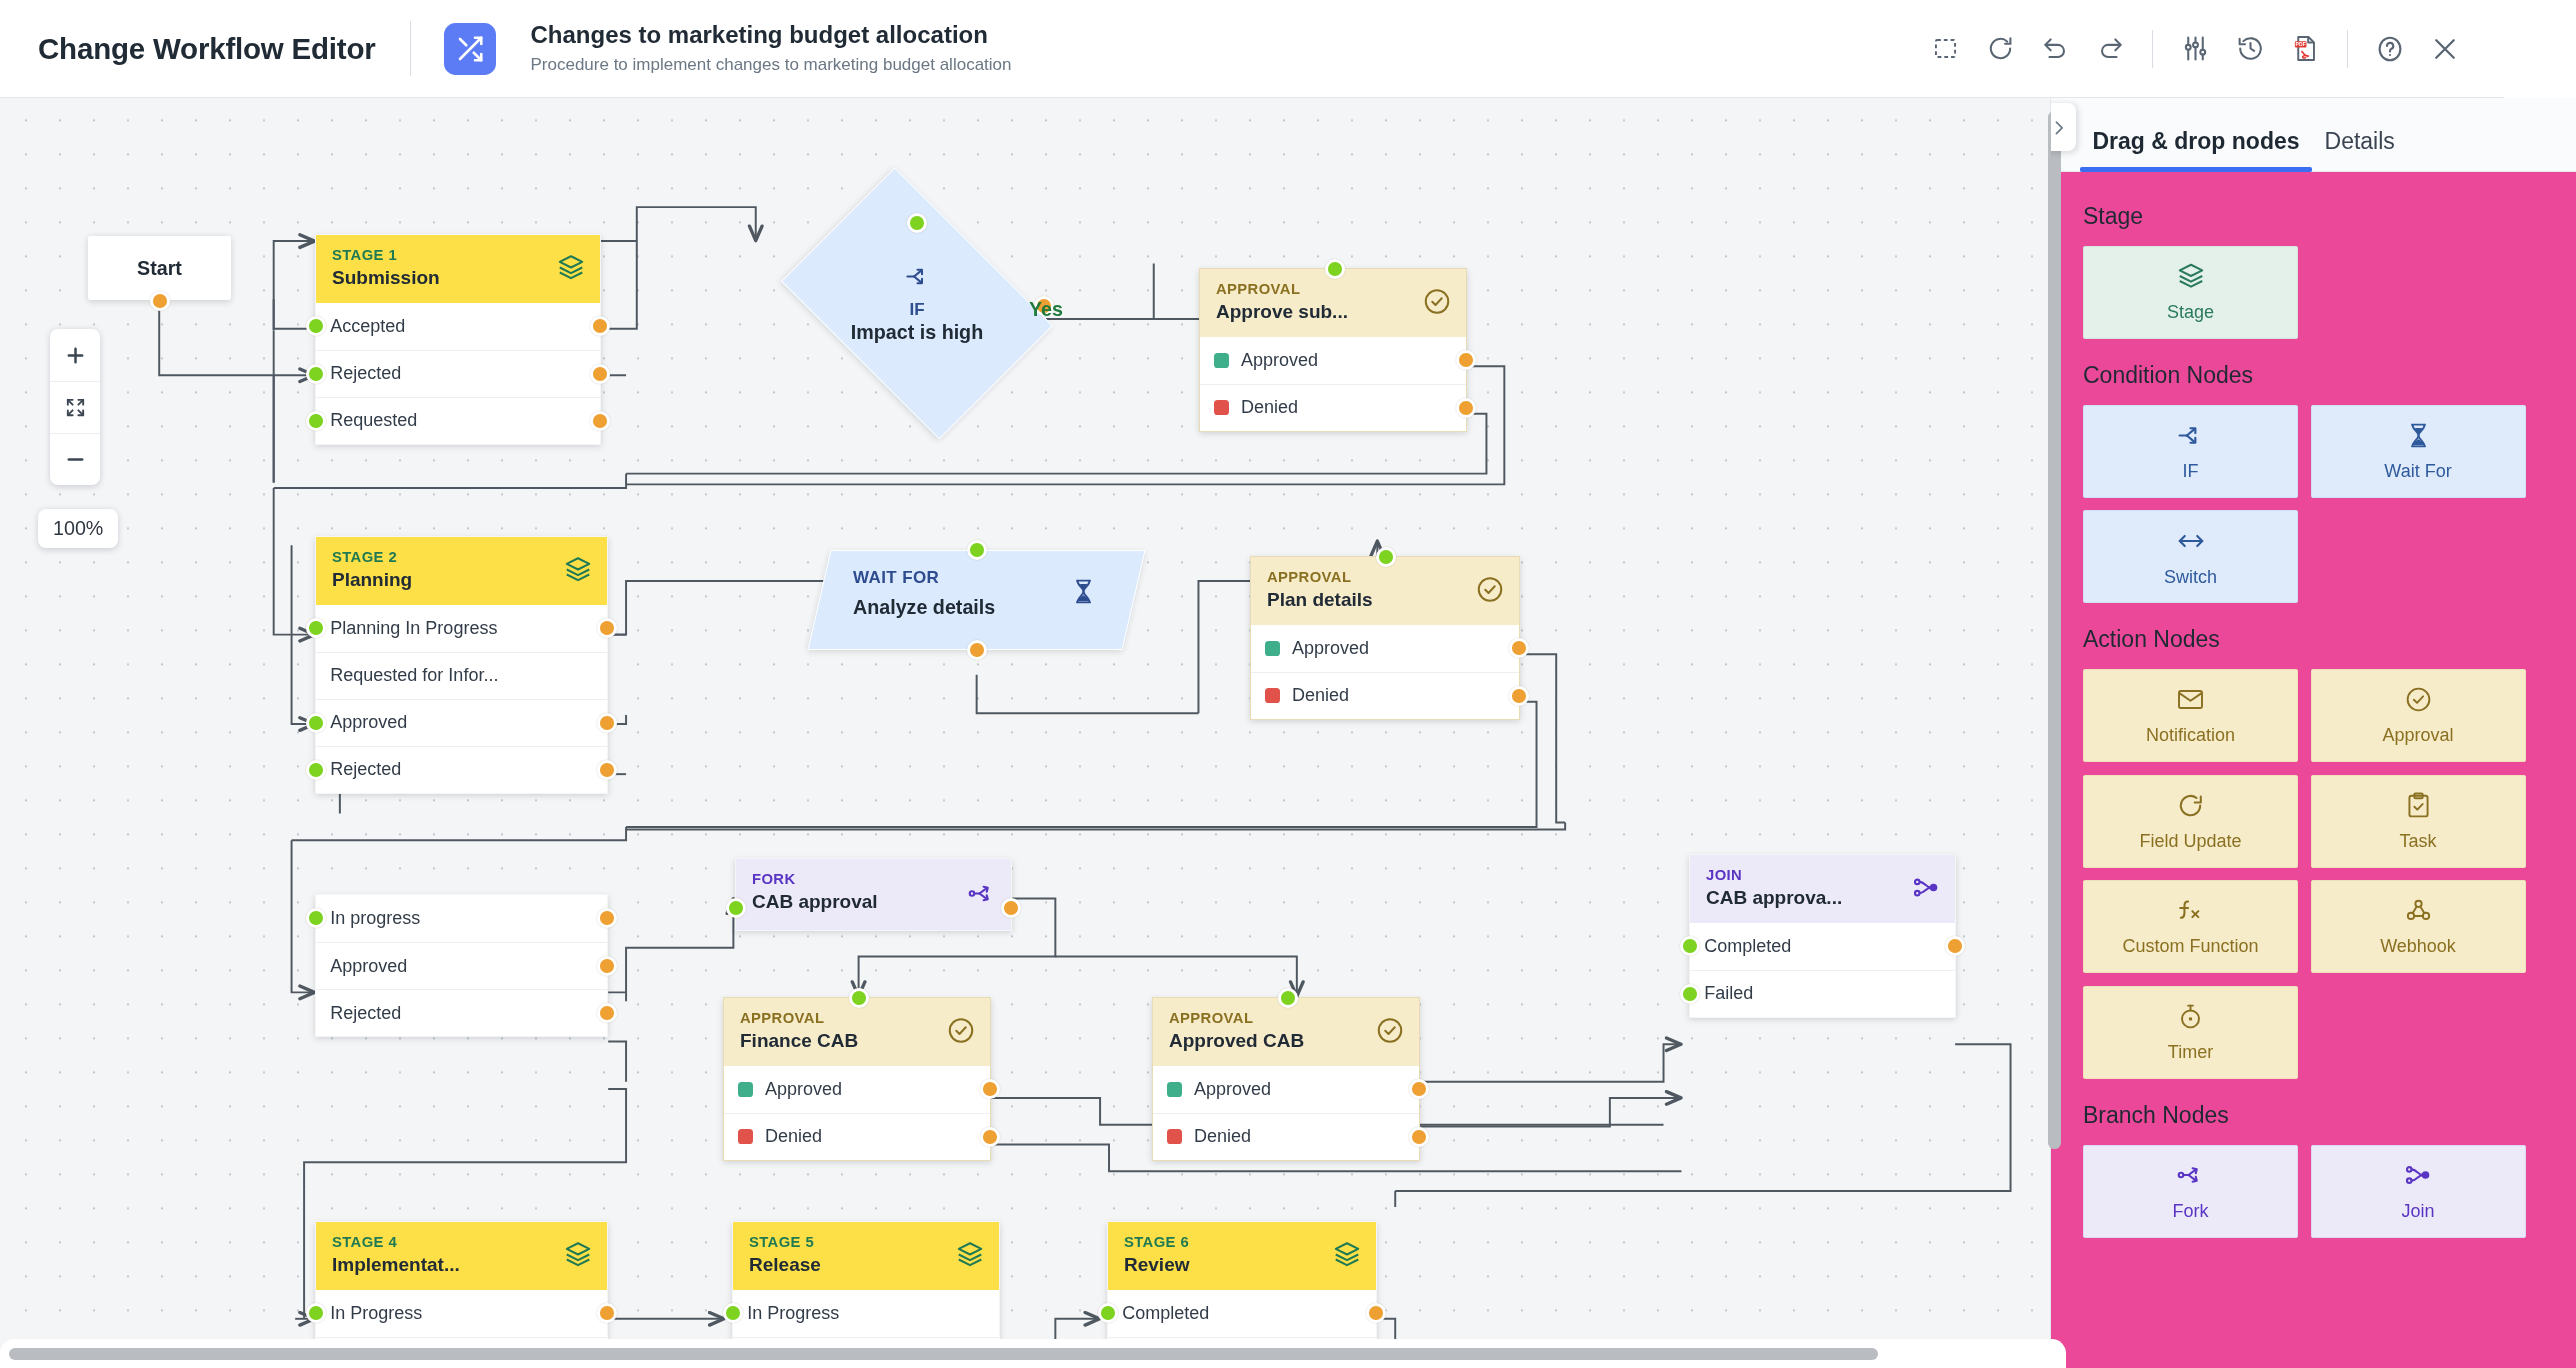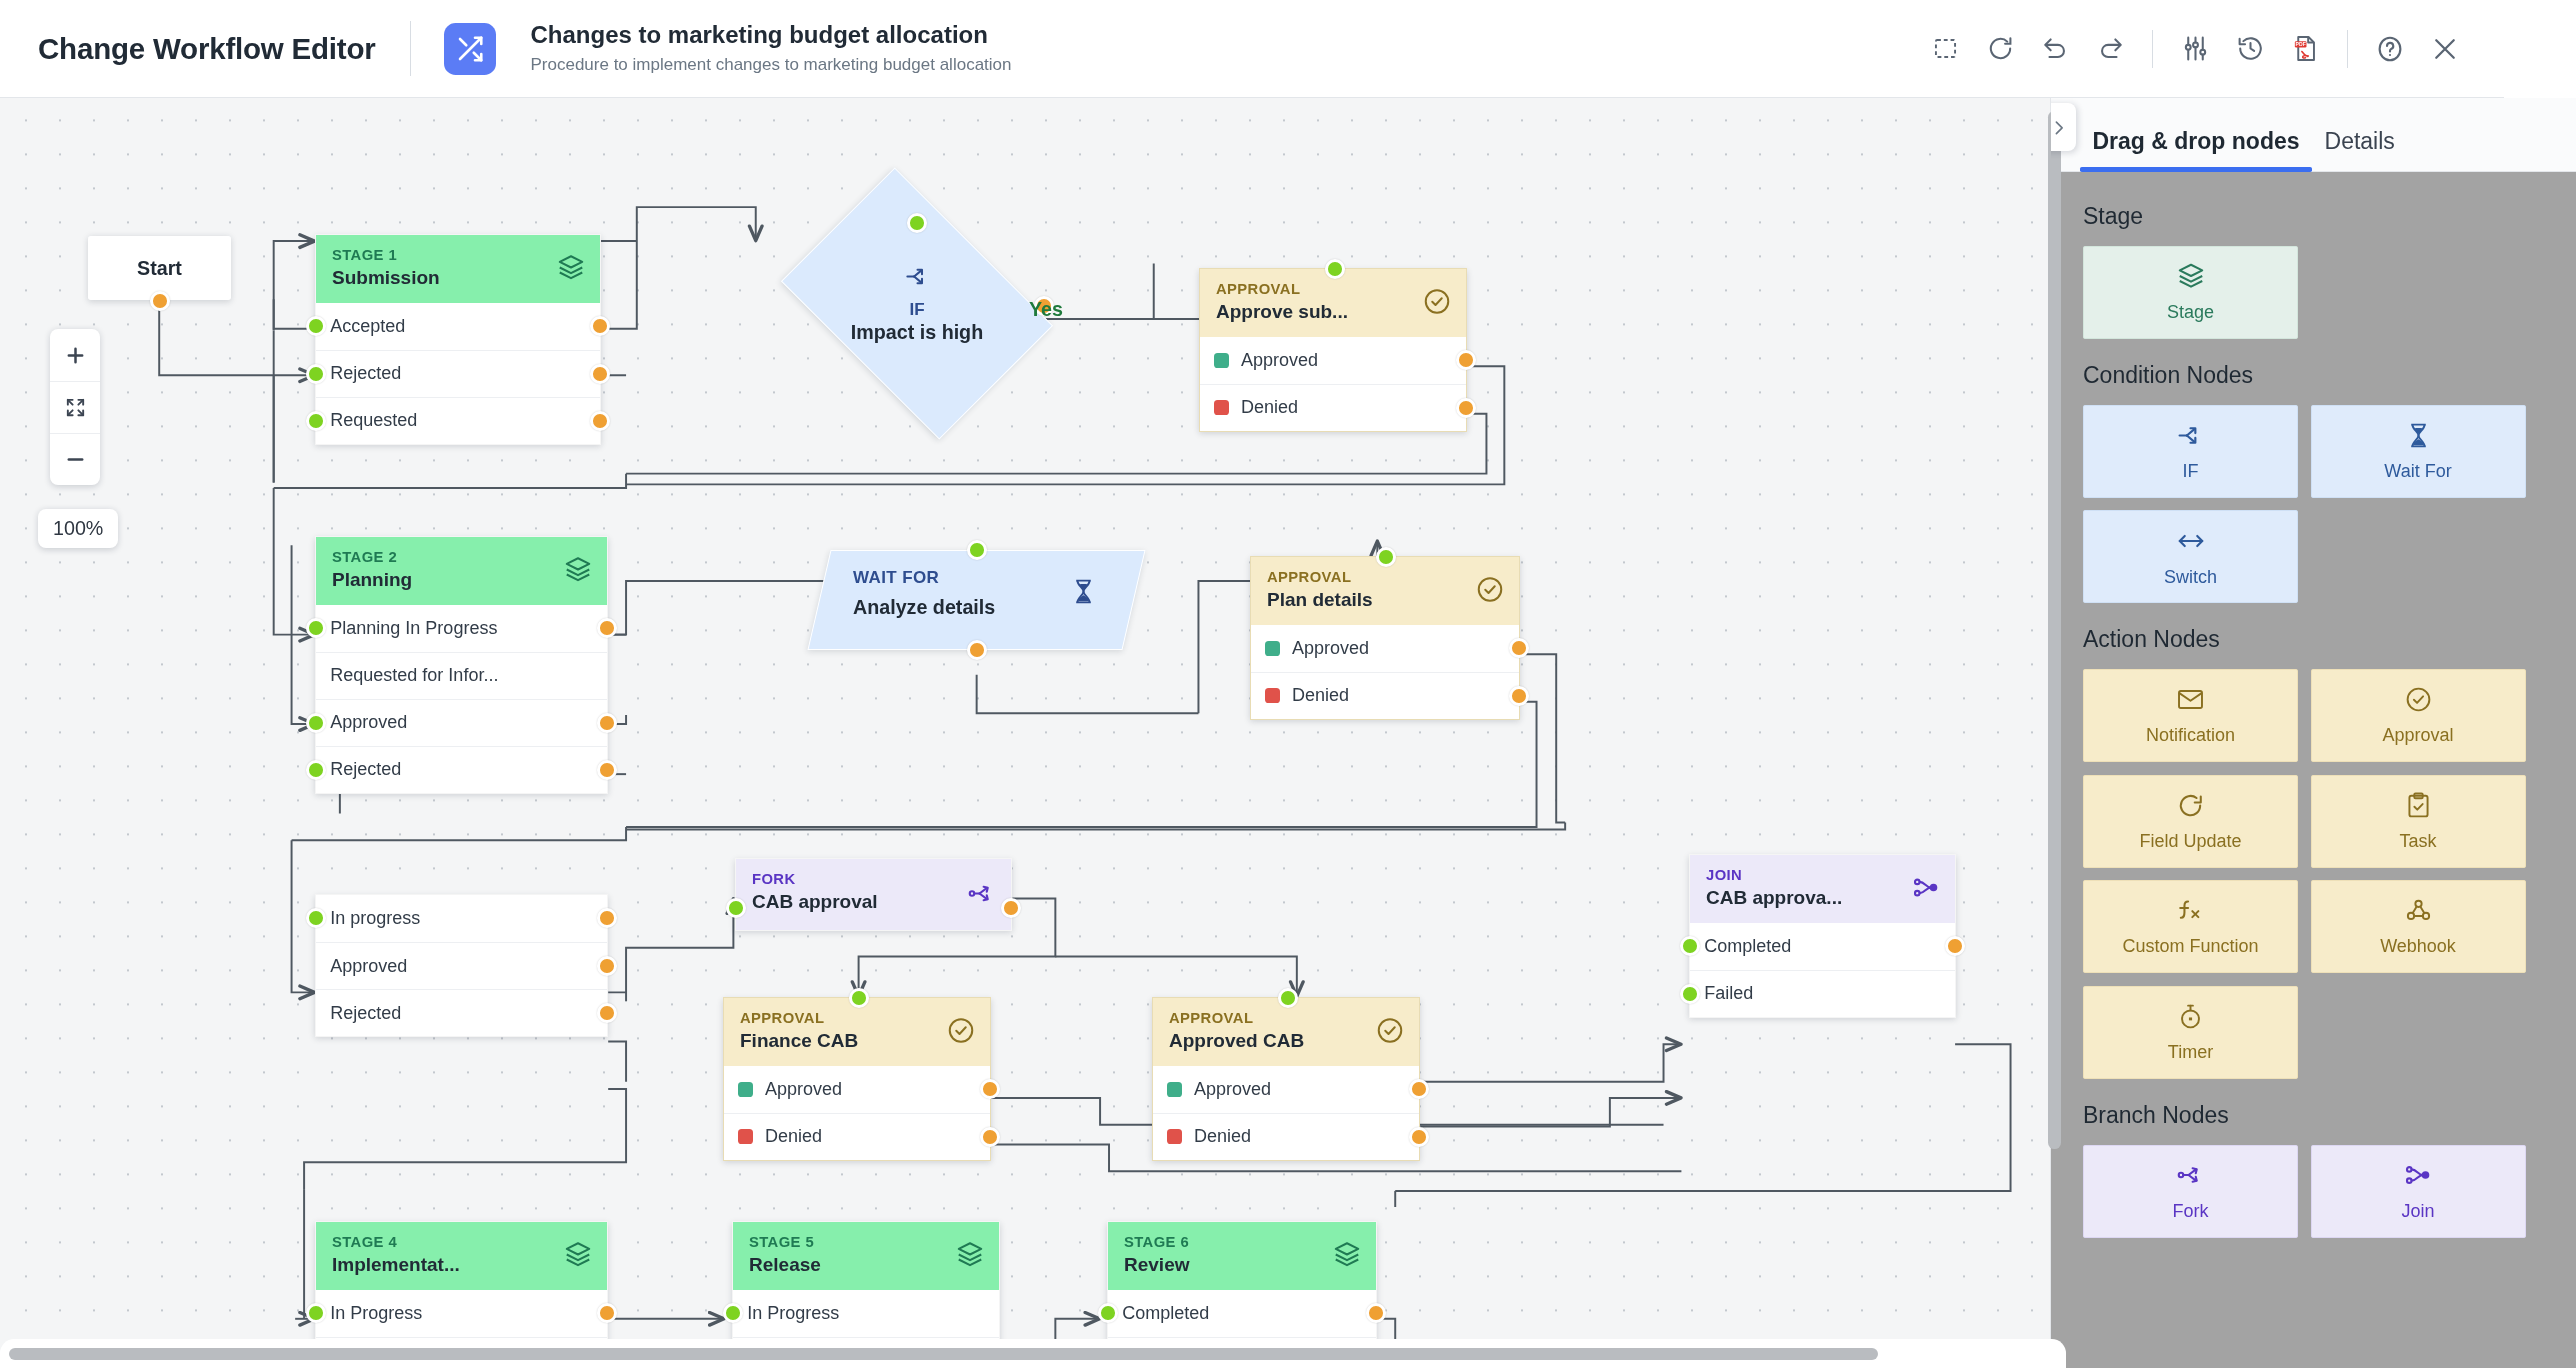--- a/index.html
+++ b/index.html
@@ -102,21 +102,21 @@
     padding: 0 14.3px; font-size: 18px; color: #323c48;
     background: #fff; position: relative;
   }
   .nrow + .nrow { border-top: 0.9px solid #edeff2; }
 
   .sq { width: 15px; height: 15px; border-radius: 3.6px; margin-right: 11.6px; flex: none; }
   .sq-green { background: #3fae8a; }
   .sq-red { background: #e0524a; }
 
   
-  .stage .nhead { background: #86efac; }
+  .stage .nhead { background: #fde047; }
   .stage .nkind { color: #1f7a53; }
   .stage-body { background:#fff; }
 
   
   .approval .nhead { background: #f7ecca; }
   .approval .nkind { color: #8a7021; }
   .approval { border: 0.9px solid #e8dcb4; }
 
   
   .fork .nhead, .join .nhead { background: #ece9f9; }
@@ -188,21 +188,21 @@
     background: #b9bcc0; border-radius: 6.3px; z-index: 40; cursor: pointer;
   }
   #canvas-hscroll-track {
     position: absolute; left: 0; bottom: 0; height: 29px; width: 2066px;
     background: #fff; border-radius: 14.3px 14.3px 0 0; z-index: 38;
   }
 
   
   #panel {
     position: absolute; right: 0; top: 98px; width: 526px; height: 1270px;
-    background: #a3a3a3; border-left: 0.9px solid #e3e6ea;
+    background: #ec4899; border-left: 0.9px solid #e3e6ea;
     overflow: hidden;
   }
   #panel-collapse {
     position: absolute; left: -9px; top: 5.4px;
     width: 34px; height: 48px; background: #fff;
     border-radius: 0 8px 8px 0;
     box-shadow: 1.8px 1.8px 6.3px rgba(22,33,54,.16);
     display: flex; align-items: center; justify-content: center;
     cursor: pointer; z-index: 50;
   }

